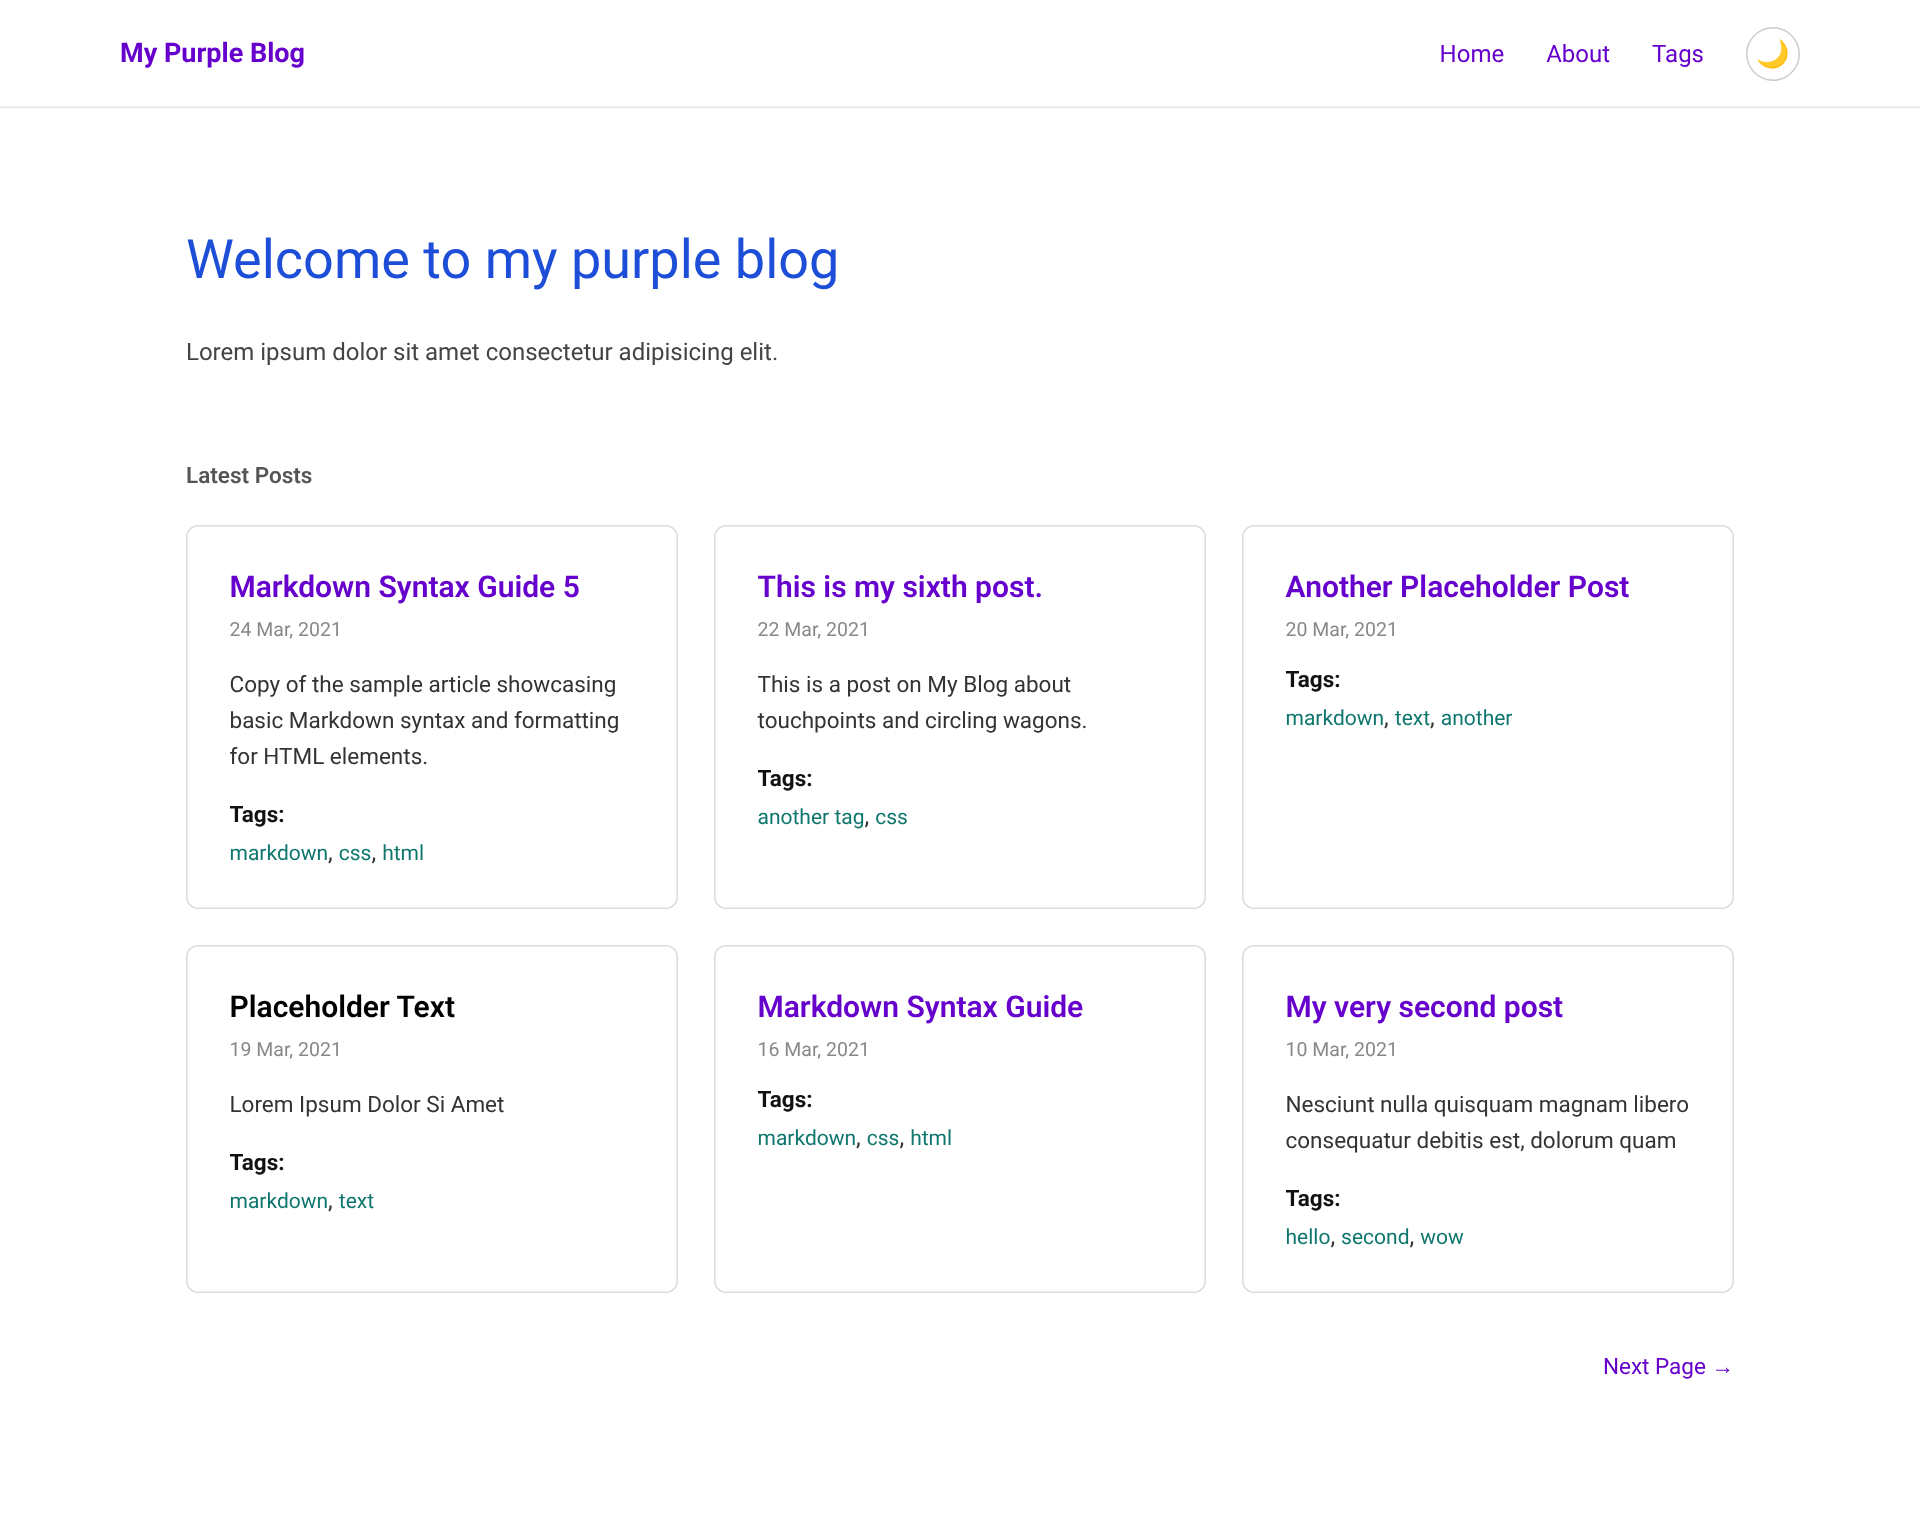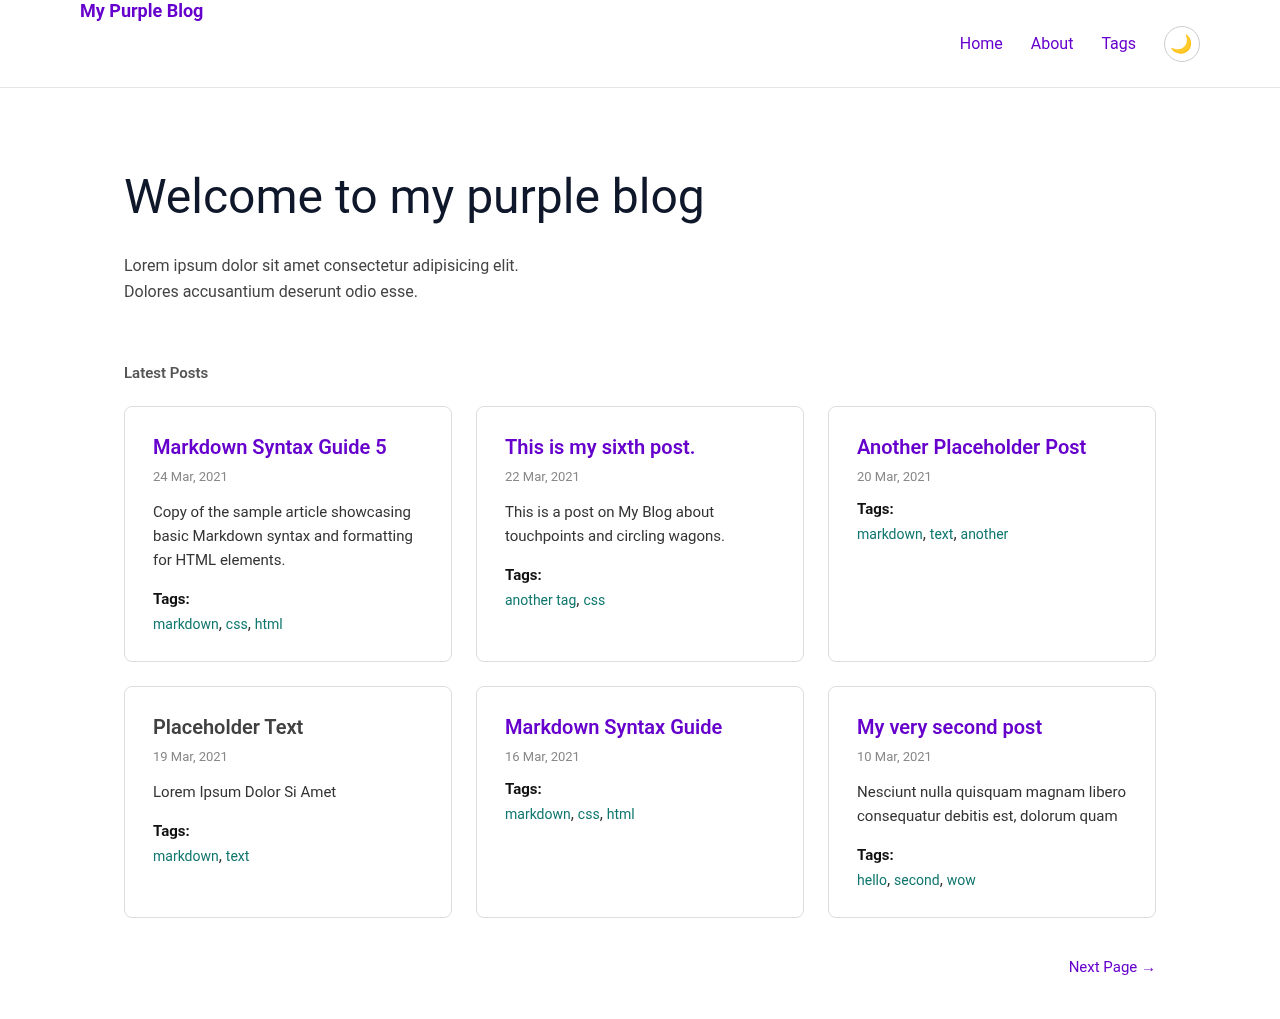--- a/index.html
+++ b/index.html
@@ -2,23 +2,24 @@
 <html><head>
   <meta charset="utf-8">
   <style>
     * { box-sizing: border-box; margin: 0; padding: 0; }
     body { font-family: -apple-system, BlinkMacSystemFont, 'Segoe UI', Roboto, sans-serif; color: #222; background: #fff; }
     a { color: #6600cc; text-decoration: none; }
 
     
     .header {
       display: flex;
+      align-items: center;
       justify-content: space-between;
-      padding: 0 80px;
-      height: 88px;
+      padding: 12px 80px;
+      height: 72px;
       border-bottom: 1px solid #e5e5e5;
     }
     .header-logo {
       color: #6600cc;
       font-weight: 700;
       font-size: 18px;
     }
     .header-nav {
       display: flex;
       align-items: center;
@@ -39,24 +40,24 @@
       align-items: center;
       justify-content: center;
       font-size: 18px;
     }
 
     
     .hero {
       padding: 80px 124px 60px;
     }
     .hero h1 {
-      font-size: 48px;
+      font-size: 36px;
       font-weight: 400;
       margin-bottom: 28px;
-      color: #0f172a;
+      color: #1d4ed8;
     }
     .hero p {
       font-size: 16px;
       color: #444;
       line-height: 1.6;
     }
 
     
     .main-content {
       padding: 0 124px 60px;
@@ -135,21 +136,20 @@
     <button class="dark-mode-btn">
       <span>🌙</span>
     </button>
   </nav>
 </header>
 
 <section class="hero">
   <h1>Welcome to my purple blog</h1>
   <p>
     <span>Lorem ipsum dolor sit amet consectetur adipisicing elit.</span><br>
-    <span>Dolores accusantium deserunt odio esse.</span>
   </p>
 </section>
 
 <main class="main-content">
   <h2 class="latest-posts-title">Latest Posts</h2>
 
   <div class="posts-grid" id="posts-grid">
 
   <div class="post-card">
       <h2><a href="#" style="color:#6600cc;text-decoration:none;">Markdown Syntax Guide 5</a></h2>
@@ -165,21 +165,21 @@
       <div class="post-tags-label">Tags:</div>
       <div class="post-tags"><a href="#">another tag</a><span>, </span><a href="#">css</a></div>
     </div>
       <div class="post-card">
       <h2><a href="#" style="color:#6600cc;text-decoration:none;">Another Placeholder Post</a></h2>
       <div class="post-date">20 Mar, 2021</div>
       <div class="post-tags-label">Tags:</div>
       <div class="post-tags"><a href="#">markdown</a><span>, </span><a href="#">text</a><span>, </span><a href="#">another</a></div>
     </div>
       <div class="post-card">
-      <h2><a href="#" style="color:#404040;text-decoration:none;">Placeholder Text</a></h2>
+      <h2><a href="#" style="color:#000000;text-decoration:none;">Placeholder Text</a></h2>
       <div class="post-date">19 Mar, 2021</div>
       <p class="post-excerpt">Lorem Ipsum Dolor Si Amet</p>
       <div class="post-tags-label">Tags:</div>
       <div class="post-tags"><a href="#">markdown</a><span>, </span><a href="#">text</a></div>
     </div>
       <div class="post-card">
       <h2><a href="#" style="color:#6600cc;text-decoration:none;">Markdown Syntax Guide</a></h2>
       <div class="post-date">16 Mar, 2021</div>
       <div class="post-tags-label">Tags:</div>
       <div class="post-tags"><a href="#">markdown</a><span>, </span><a href="#">css</a><span>, </span><a href="#">html</a></div>

